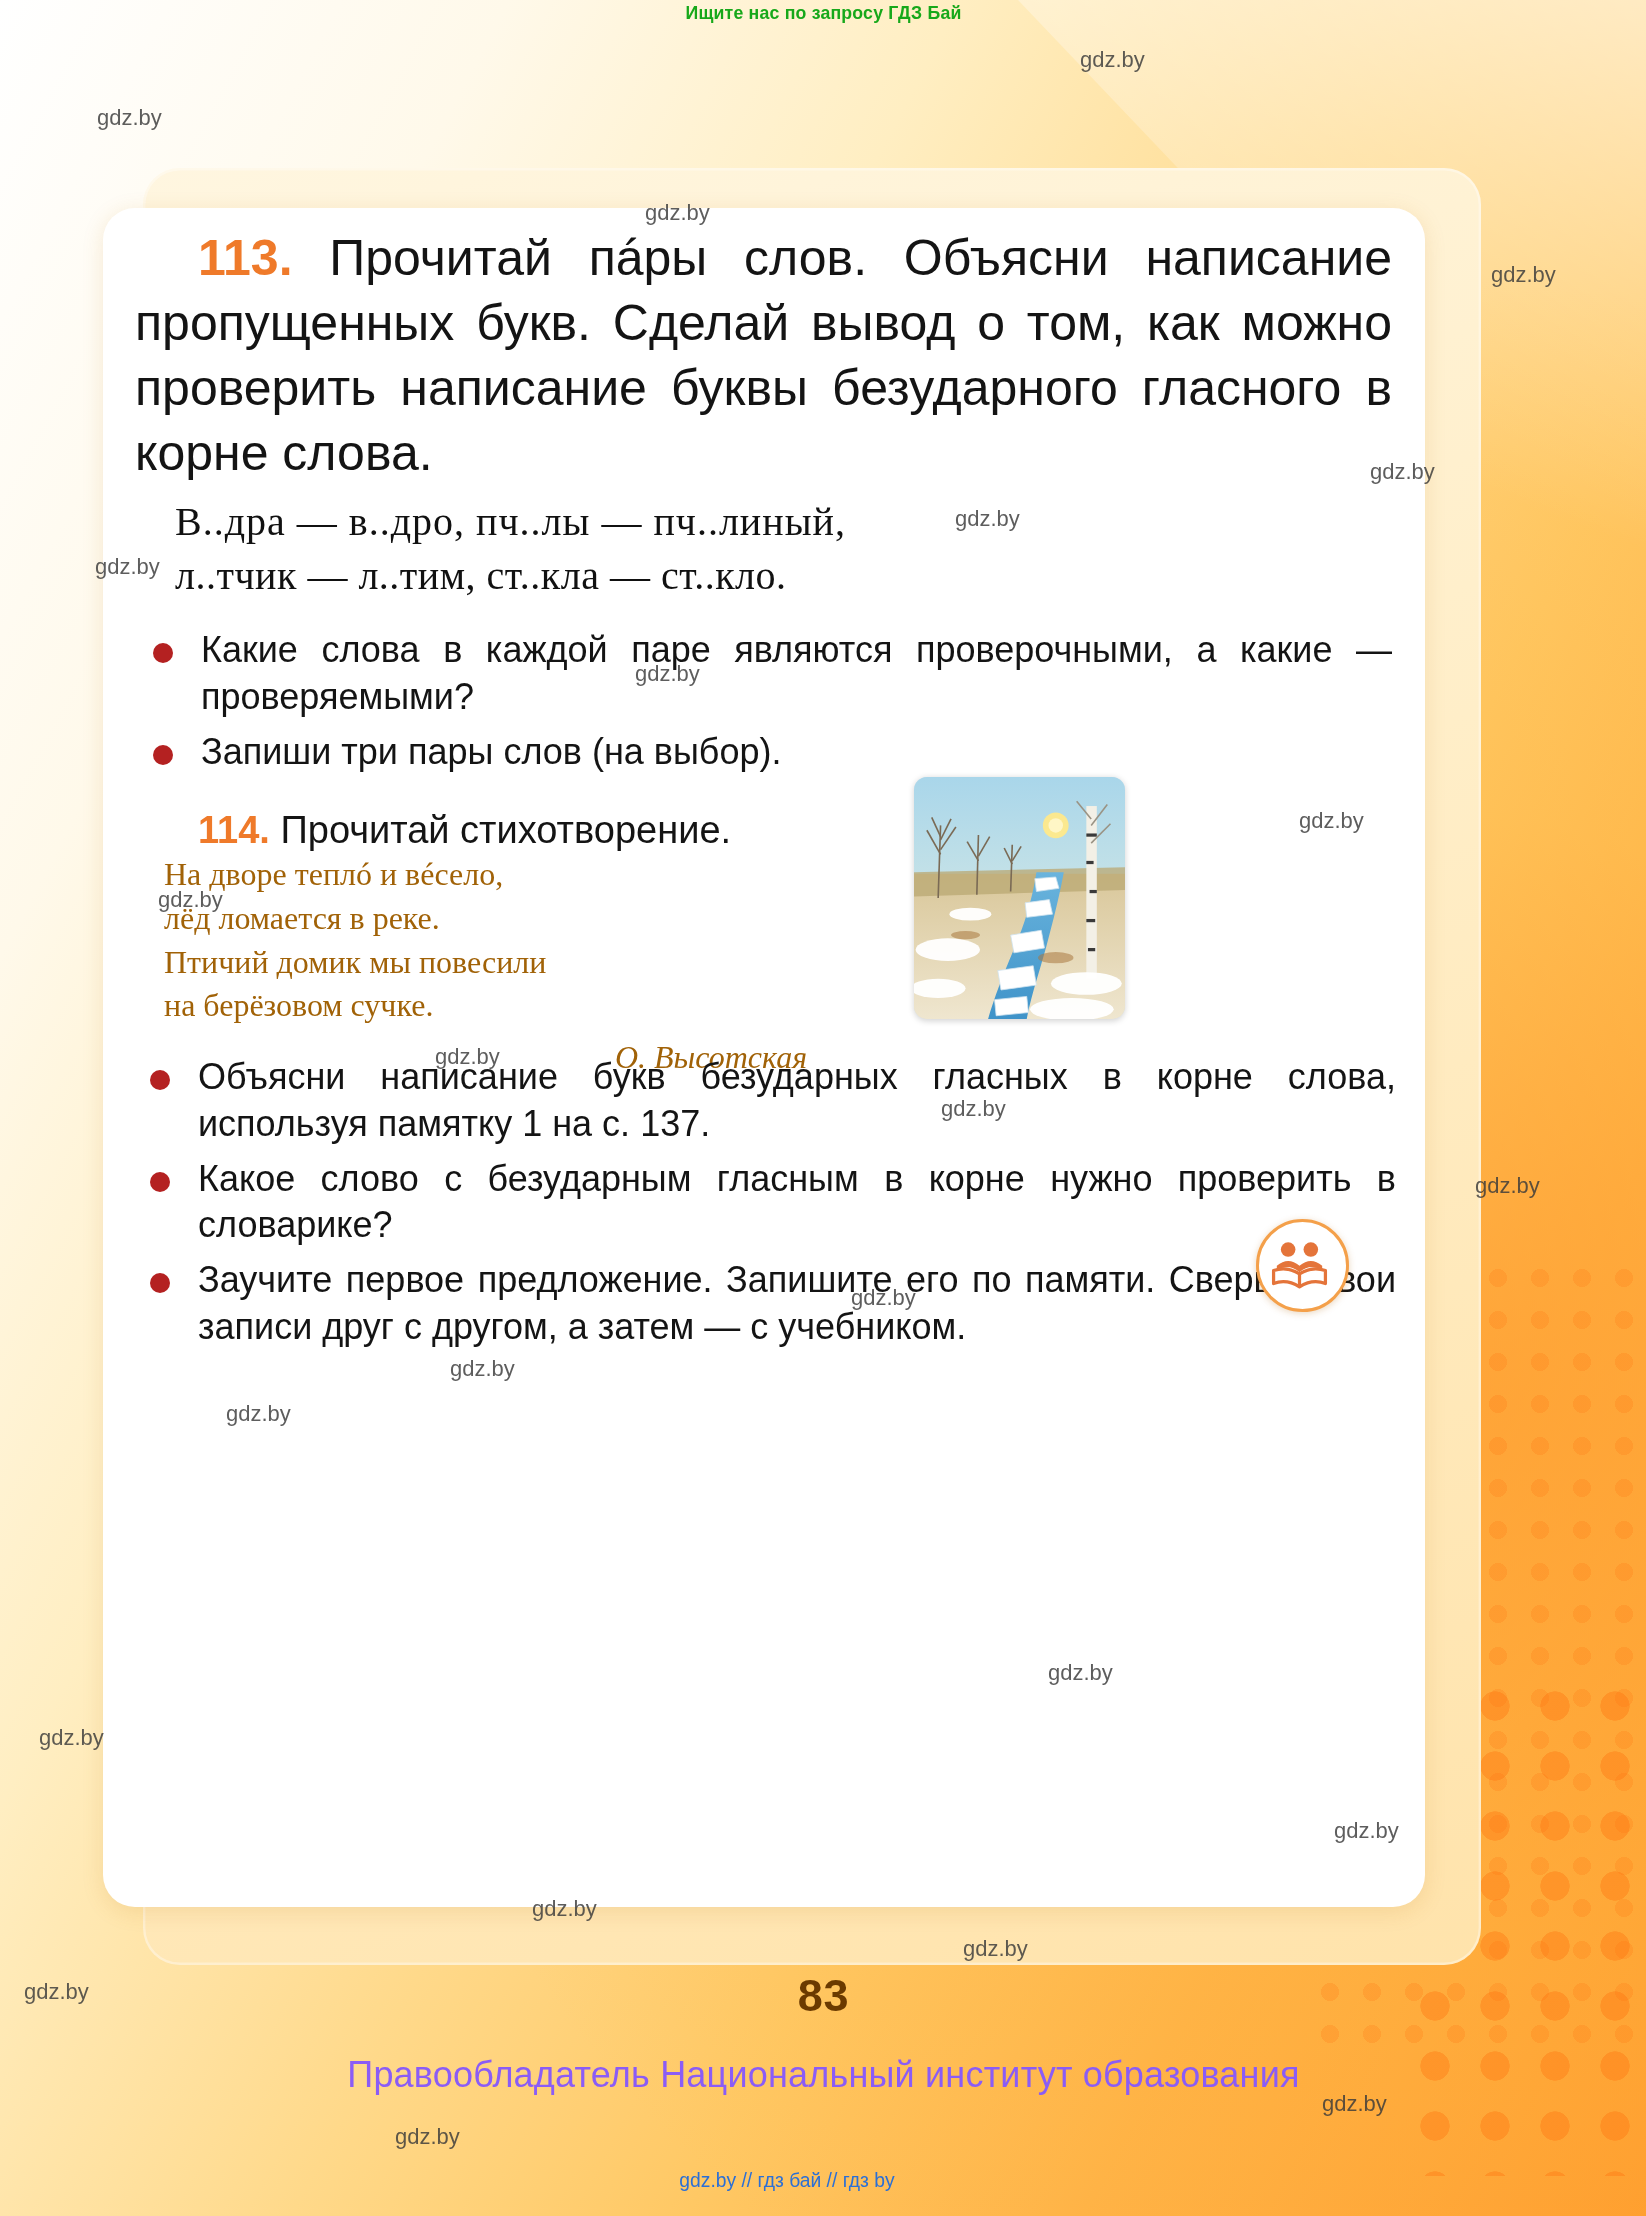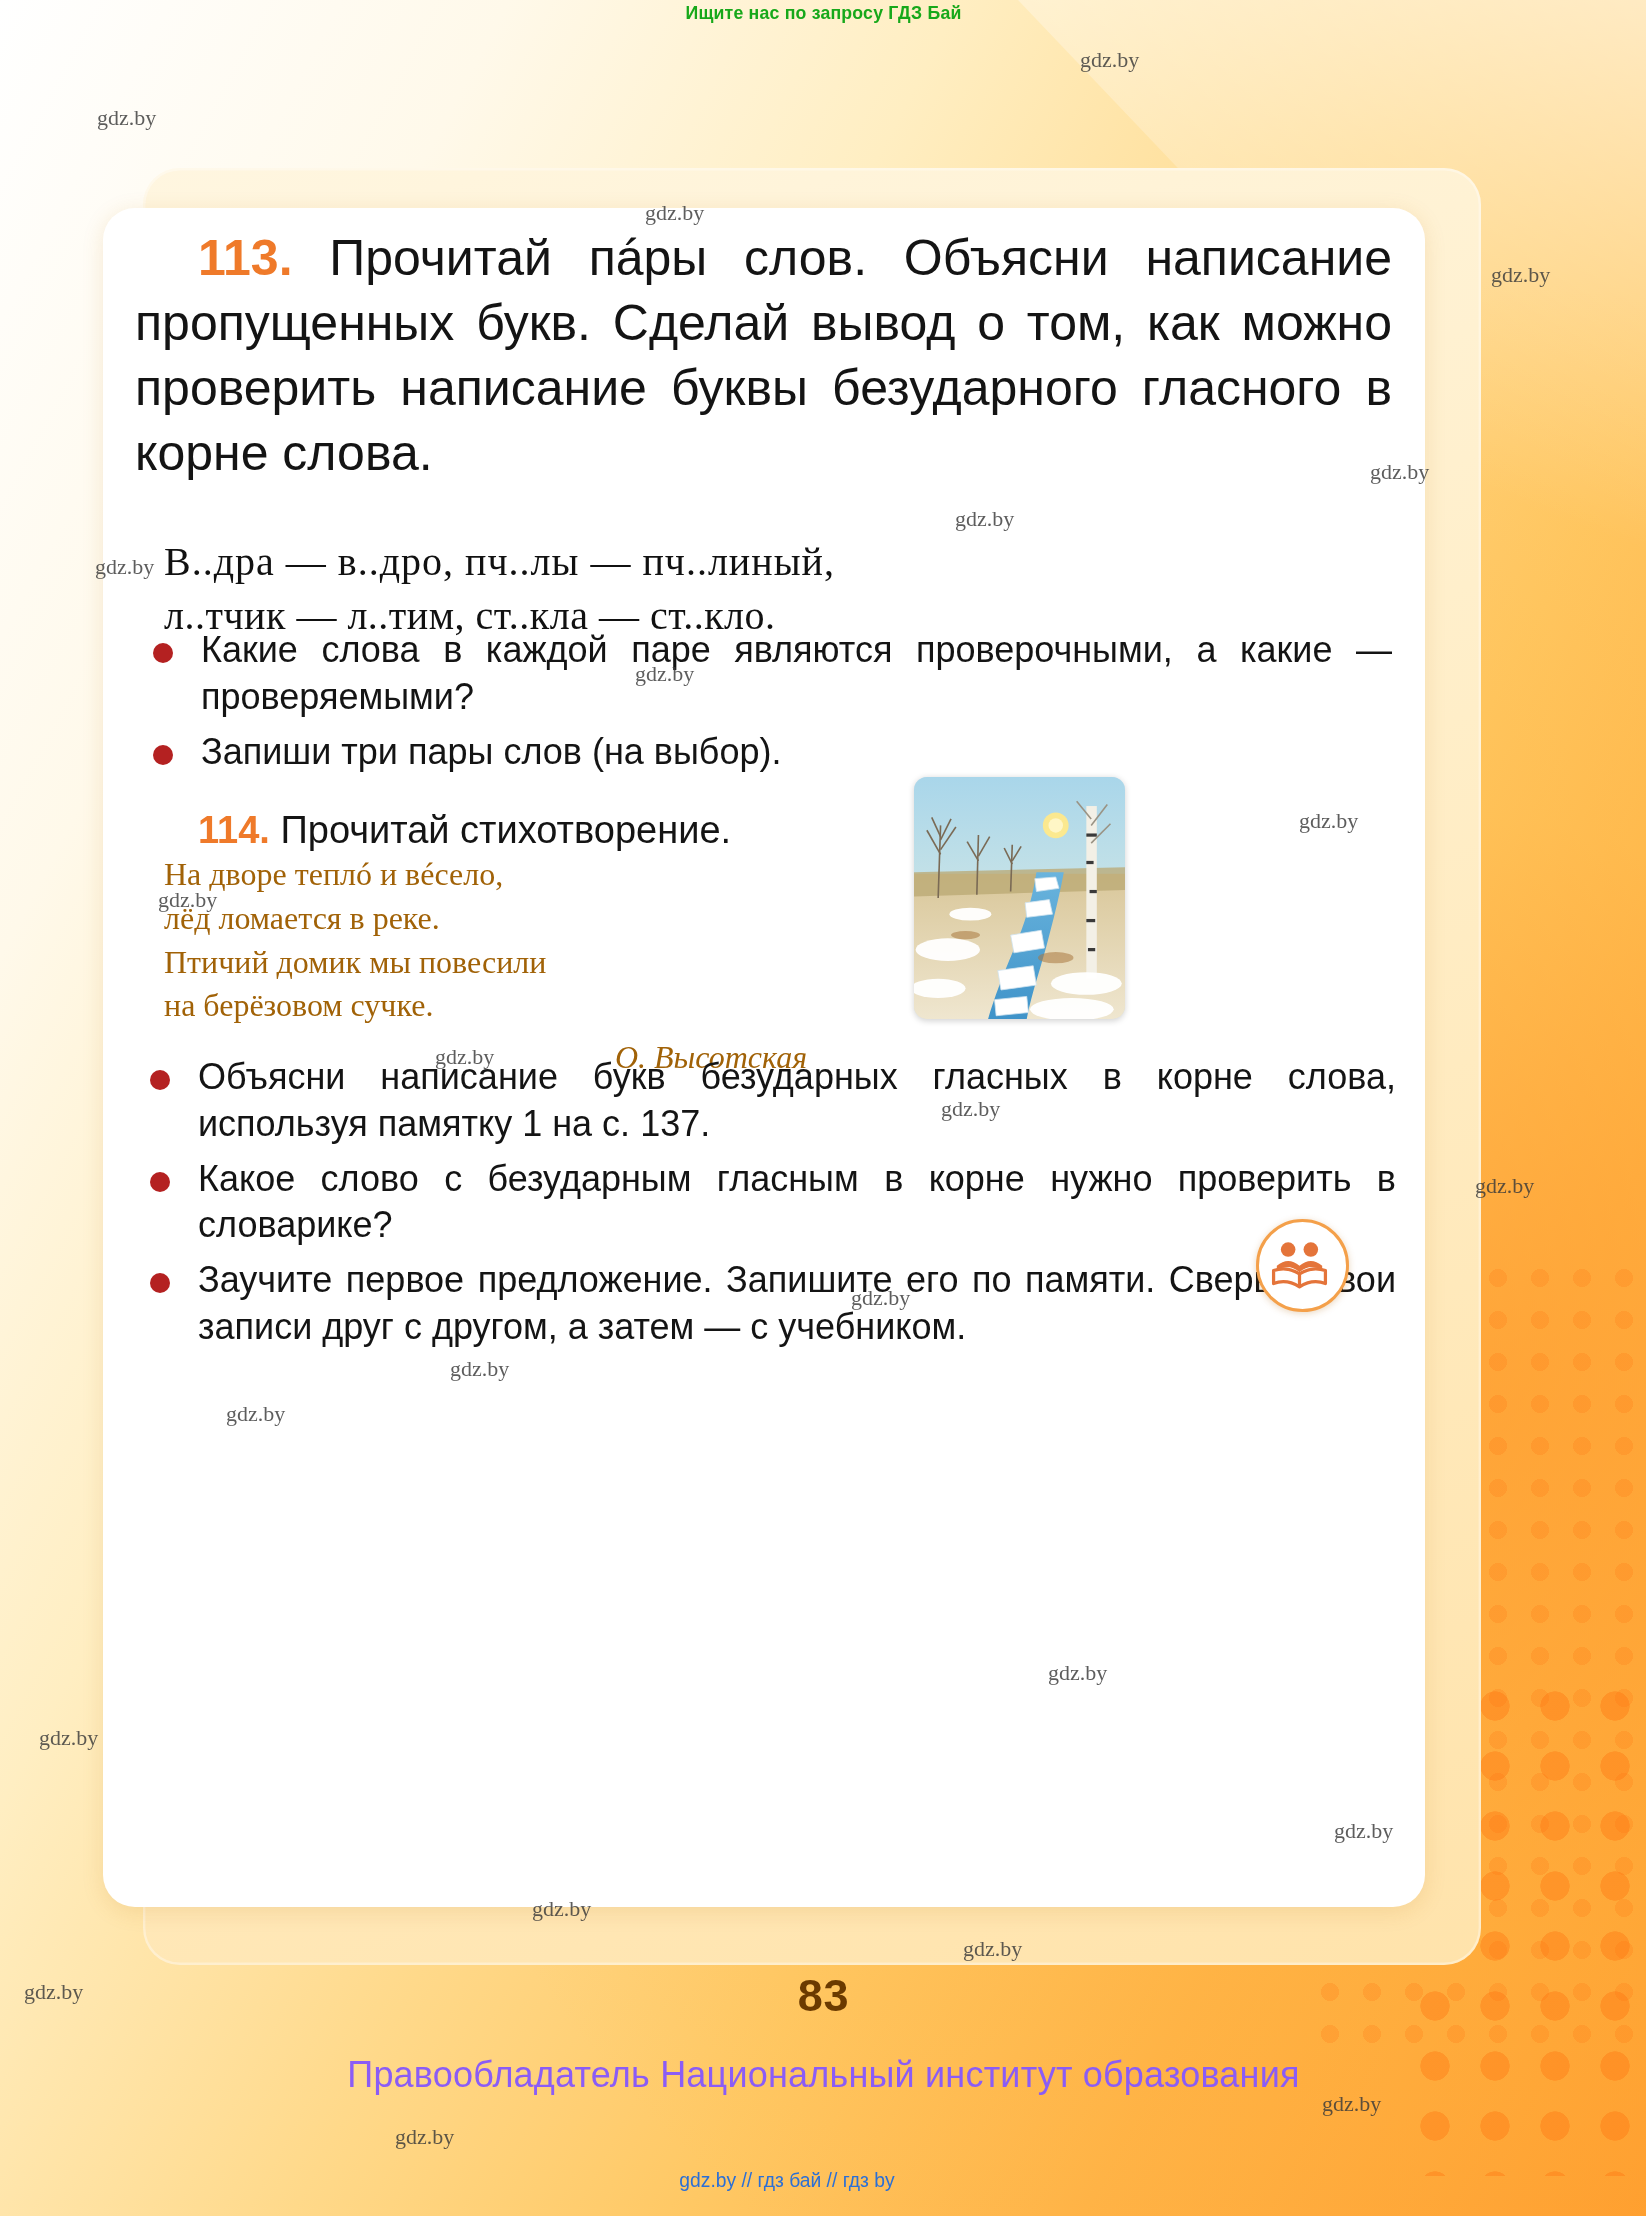--- a/index.html
+++ b/index.html
@@ -119,25 +119,24 @@
 
   .serif-block {
     font-family: "Liberation Serif", serif;
     font-size: 40px;
     line-height: 1.34;
     color: #111;
   }
 
   .words-113 {
     position: absolute;
-    left: 61px;
+    left: 72px;
     top: 287px;
     width: 1233px;
     letter-spacing: 1px;
-    margin-top: 40px;
   }
   .words-113 .ln2 { letter-spacing: 0.5px; }
 
   .bullet-list {
     position: absolute;
     list-style: none;
     margin: 0;
     padding: 0;
   }
   .bullet-item {
@@ -263,21 +262,21 @@
     font-size: 19.3px;
     color: #2b6fd6;
   }
 
   
   .wm {
     position: absolute;
     font-size: 22px;
     color: #3a3a3a;
     opacity: .82;
-    font-family: Liberation Serif, serif;
+    font-family: Liberation Sans, sans-serif;
     z-index: 30;
     pointer-events: none;
     white-space: nowrap;
   }
 </style>
 </head>
 <body>
 
 <div class="page-bg">
   <div class="bg-sheen"></div>

